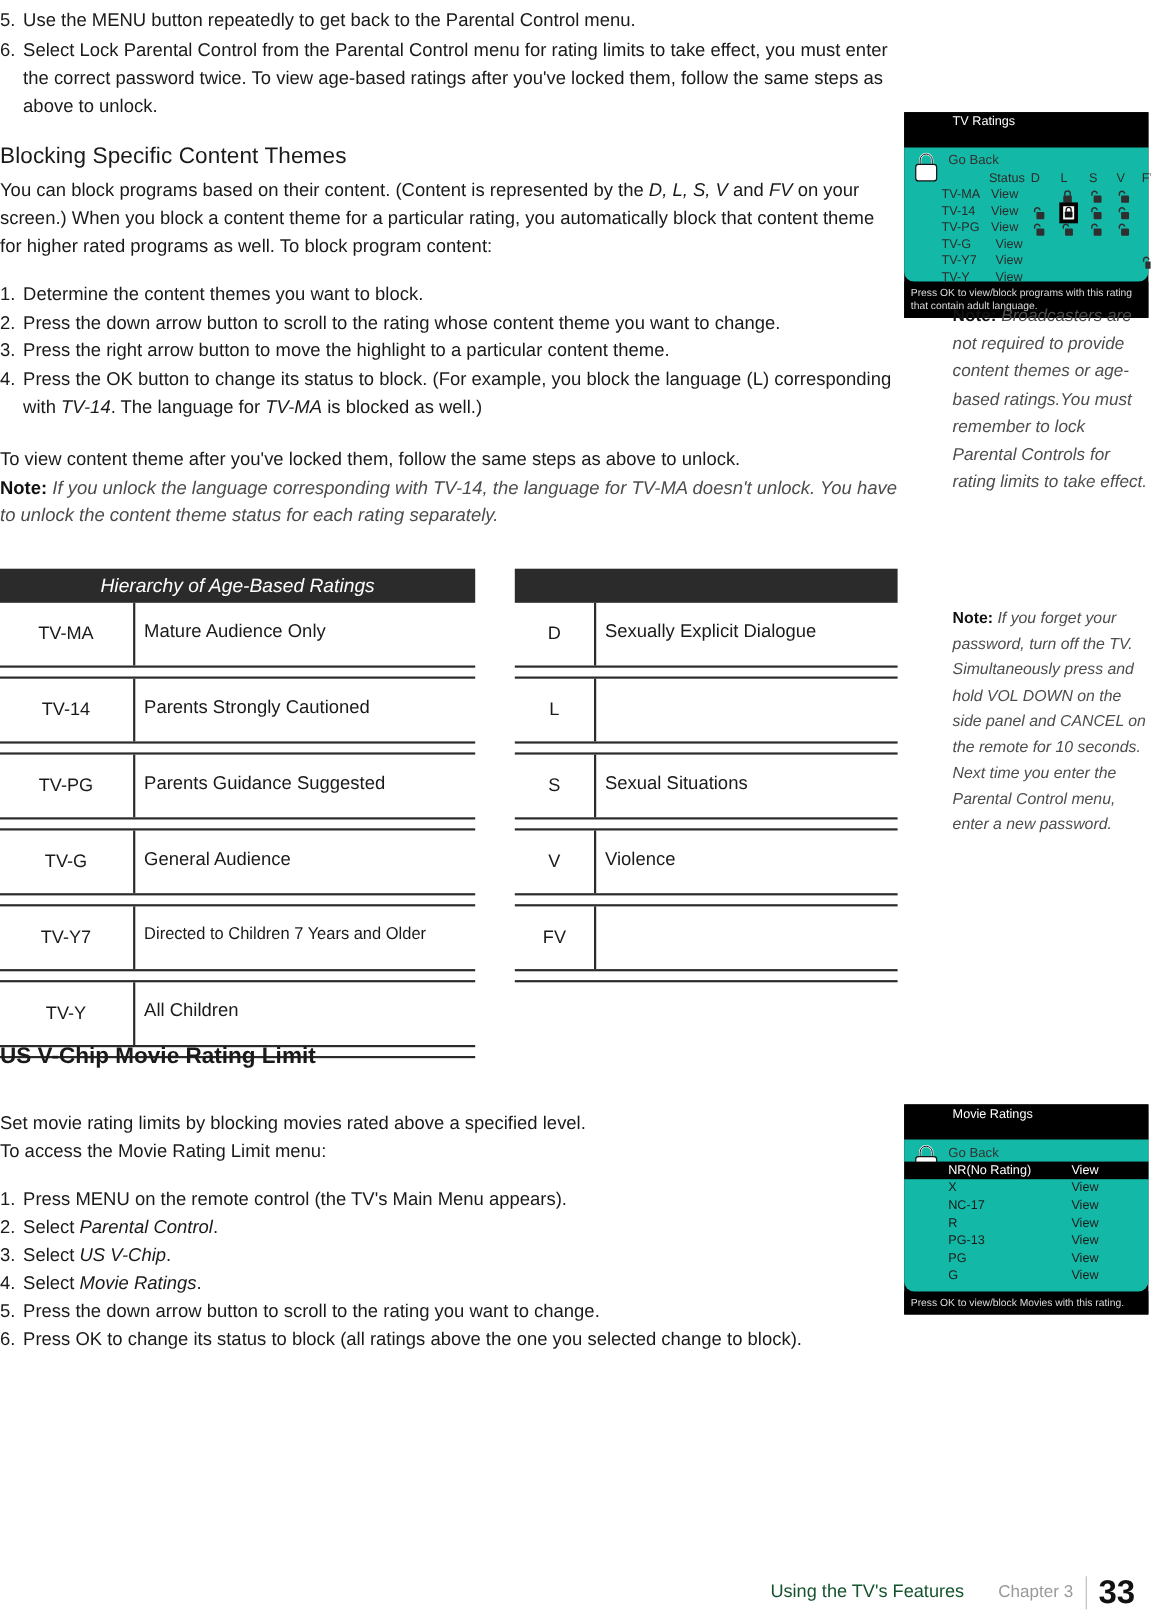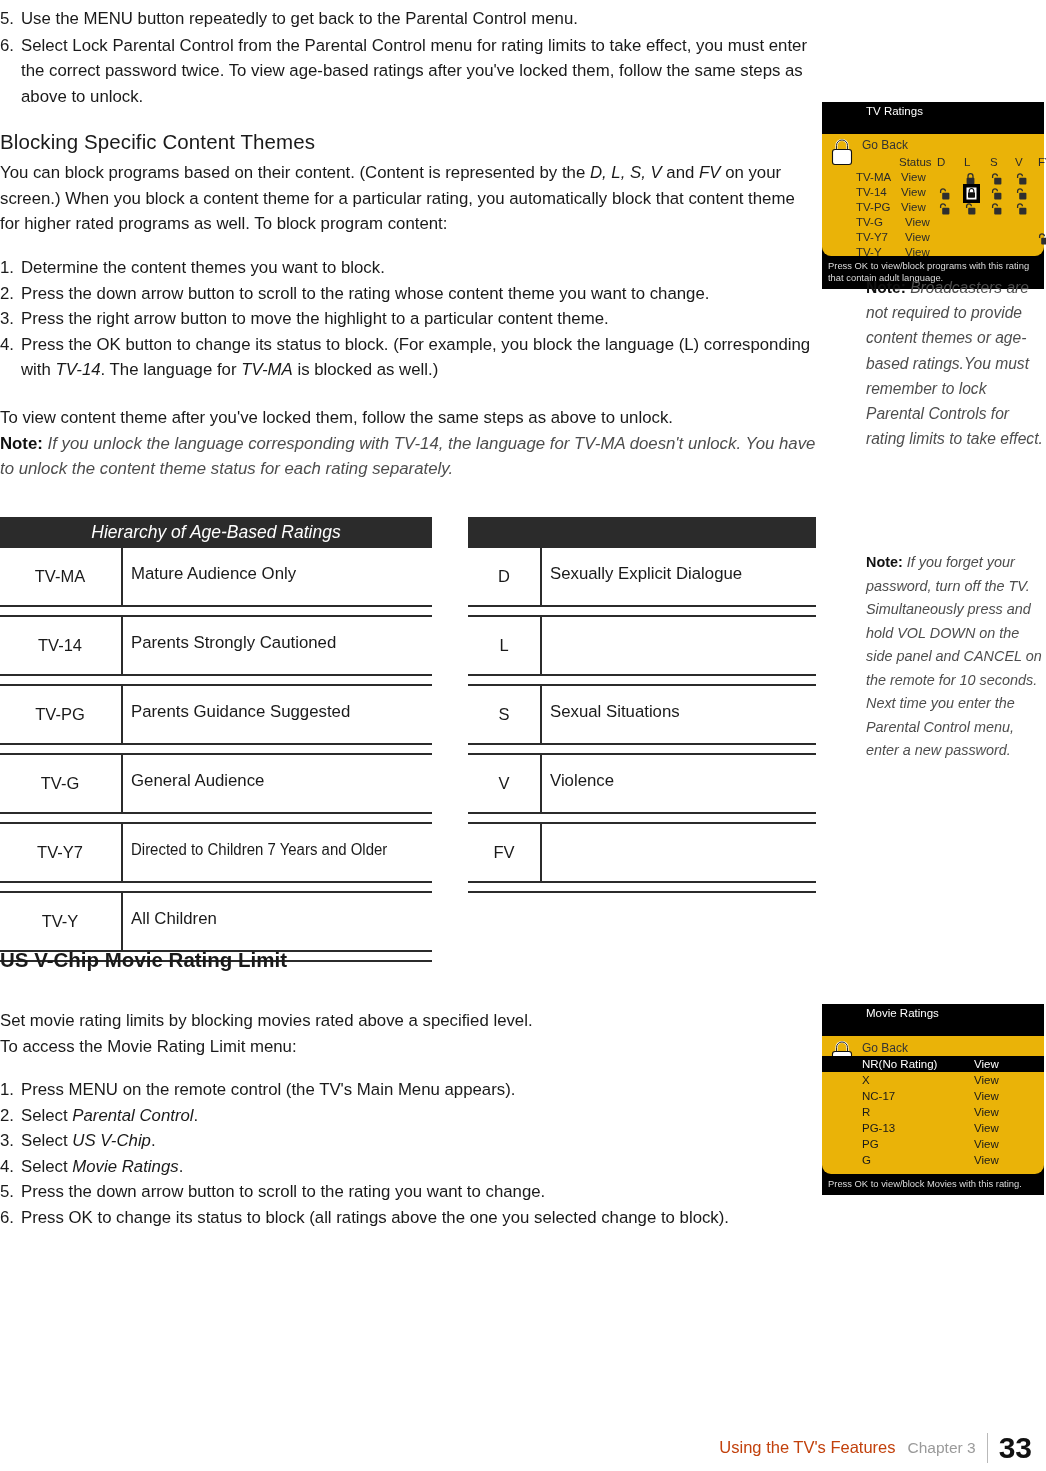--- a/index.html
+++ b/index.html
@@ -55,21 +55,21 @@
   .note b{font-style:normal;font-weight:700;color:#111;}
   .note.small{font-size:14.4px;line-height:23.5px;}
 
   
   .osd{position:absolute;width:222px;background:#000;}
   .osd .titlebar{
     height:32px;background:#000;color:#fff;
     font-size:11.5px;line-height:18px;padding-left:44px;
   }
   .osd .body{
-    background:#eab308;color:#1a1a1a;
+    background:#14b8a6;color:#1a1a1a;
     border-bottom-left-radius:9px;border-bottom-right-radius:9px;
     position:relative;
   }
   .osd .footbar{
     background:#000;color:#dcdcdc;font-size:9.4px;line-height:12px;
     padding:4px 4px 5px 6px;
   }
   .padlock{position:absolute;left:6px;top:3px;width:28px;height:30px;}
 
   
@@ -84,21 +84,21 @@
   .mvlist .gobak{margin-left:40px;font-size:12px;color:#333;line-height:16px;}
   .mvrow{position:relative;height:16px;line-height:16px;}
   .mvrow .nm{position:absolute;left:40px;}
   .mvrow .vw{position:absolute;left:152px;}
   .mvrow.sel{background:#000;color:#fff;}
   .mvrow.sel .nm,.mvrow.sel .vw{color:#fff;}
 
   
   .footer{position:absolute;left:0;bottom:0;width:1046px;height:48px;}
   .footer .inner{position:absolute;right:14px;bottom:8px;display:flex;align-items:flex-end;}
-  .footer .ftitle{font-size:16.5px;color:#c2410c;margin-right:12px;padding-bottom:6px;}
+  .footer .ftitle{font-size:16.5px;color:#14532d;margin-right:31px;padding-bottom:6px;}
   .footer .fchap{font-size:15.5px;color:#9a9a9a;margin-right:11px;padding-bottom:6px;}
   .footer .fdiv{width:1px;height:30px;background:#b9b9b9;margin-right:11px;}
   .footer .fpage{font-size:30px;font-weight:700;color:#111;line-height:30px;}
 </style>
 </head>
 <body>
 
 <div class="page">
 
   <div class="maincol" style="top:6px;">

